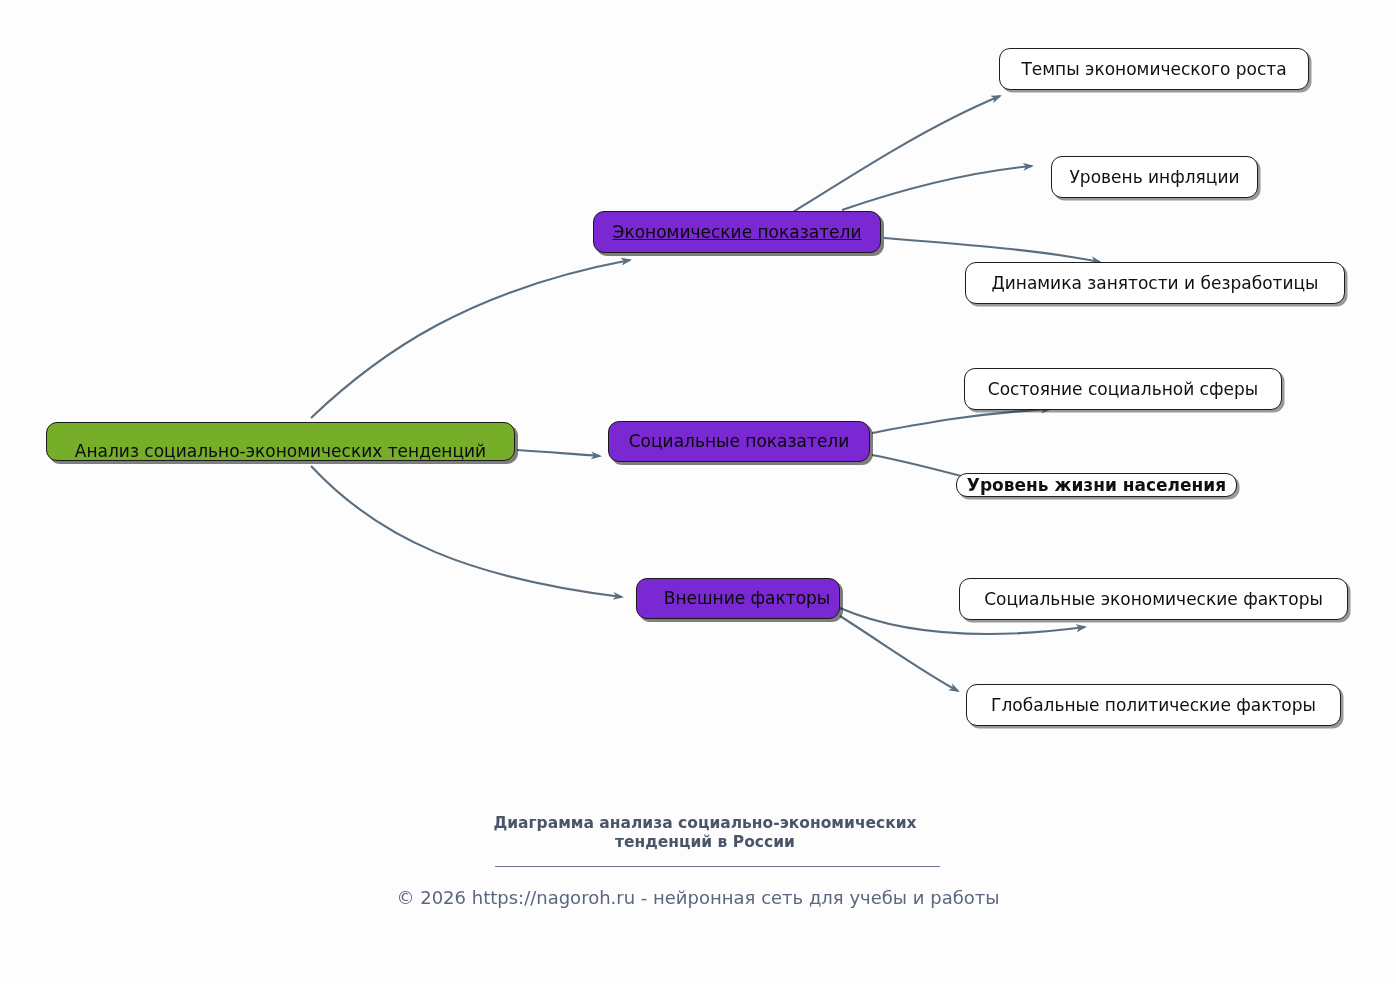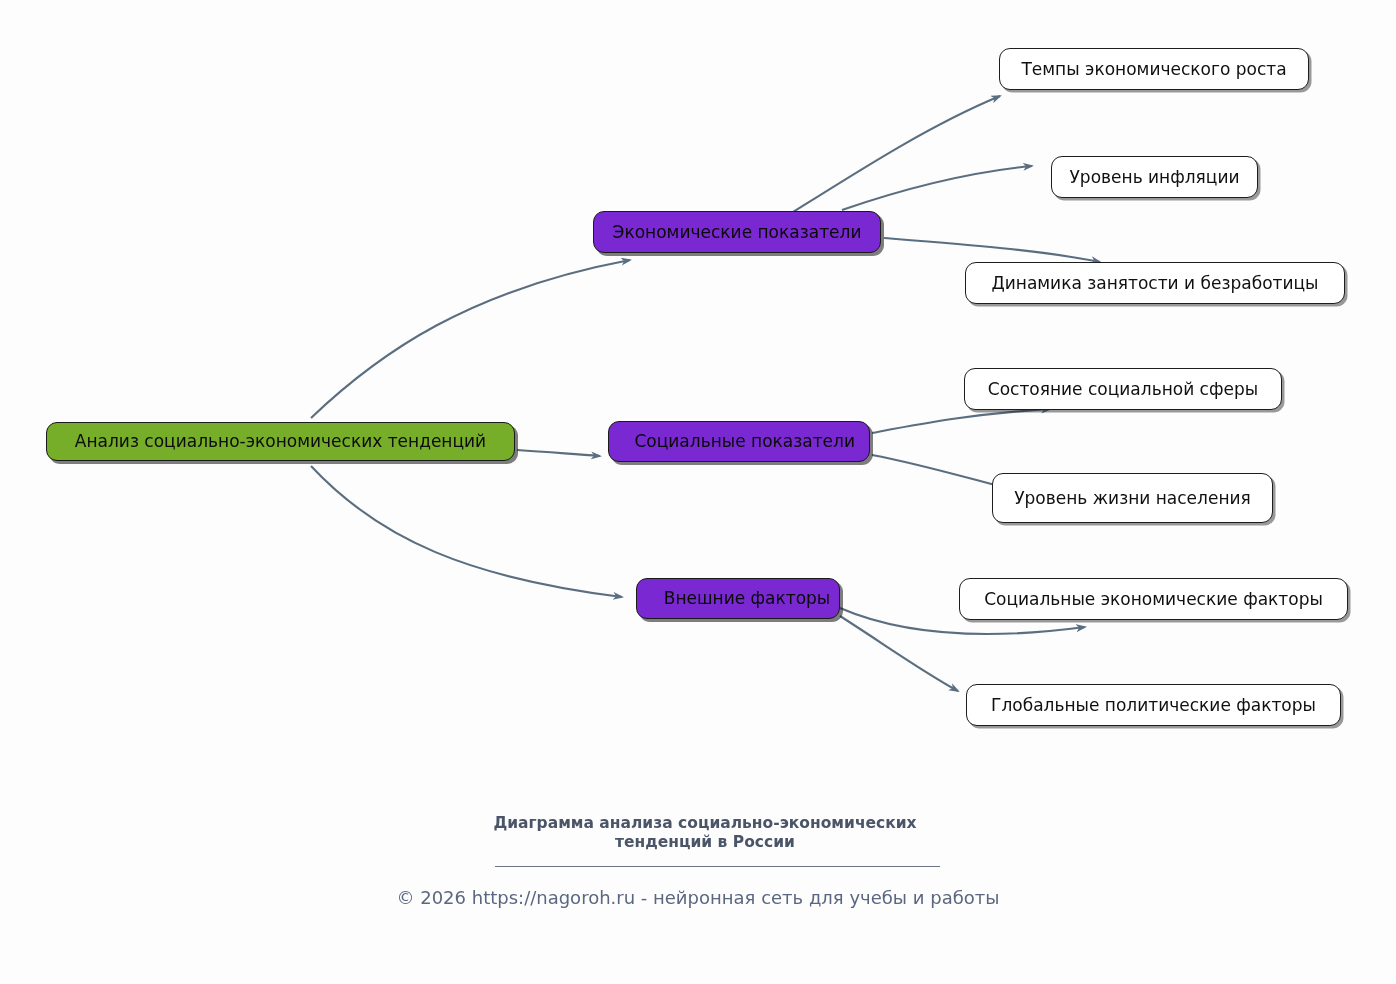--- a/index.html
+++ b/index.html
@@ -36,20 +36,21 @@
   .node-label {
     display: block;
     padding: 0 14px;
   }
   .node.root {
     background: #76ad29;
     border: 1.4px solid #1a1a1a;
     box-shadow: 3px 3px 0 rgba(20,20,20,0.55);
     font-size: 17px;
     color: #0d0d0d;
+    align-items: flex-end;
   }
   .node.branch {
     background: #7a28d2;
     border: 1.4px solid #1a1a1a;
     box-shadow: 3px 3px 0 rgba(20,20,20,0.55);
     font-size: 17px;
     color: #0a0a0a;
   }
   .node.leaf {
     background: #ffffff;
@@ -113,45 +114,45 @@
 
       <path d="M 840,608 C 900,634 980,641 1085,627"></path>
       <path d="M 840,616 C 890,648 920,670 958,691"></path>
     </g>
   </svg>
 
   <div class="node root" style="left:46px; top:422px; width:469px; height:39px;">
     <span class="node-label">Анализ социально-экономических тенденций</span>
   </div>
 
-  <div class="node branch" style="left:593px; top:211px; width:288px; height:42px;">
+  <div class="node branch" style="left:593px; top:211px; width:288px; height:42px;text-decoration:underline;">
     <span class="node-label">Экономические показатели</span>
   </div>
 
   <div class="node leaf" style="left:1051px; top:156px; width:207px; height:42px;">
     <span class="node-label">Уровень инфляции</span>
   </div>
 
   <div class="node leaf" style="left:999px; top:48px; width:310px; height:42px;">
     <span class="node-label">Темпы экономического роста</span>
   </div>
 
   <div class="node leaf" style="left:965px; top:262px; width:380px; height:42px;">
     <span class="node-label">Динамика занятости и безработицы</span>
   </div>
 
-  <div class="node branch" style="left:608px; top:421px; width:262px; height:41px;justify-content:flex-end;">
+  <div class="node branch" style="left:608px; top:421px; width:262px; height:41px;">
     <span class="node-label">Социальные показатели</span>
   </div>
 
   <div class="node leaf" style="left:964px; top:368px; width:318px; height:42px;">
     <span class="node-label">Состояние социальной сферы</span>
   </div>
 
-  <div class="node leaf" style="left:992px; top:473px; width:281px; height:50px;">
+  <div class="node leaf" style="left:956px; top:473px; width:281px; height:24px;font-weight:bold;">
     <span class="node-label">Уровень жизни населения</span>
   </div>
 
   <div class="node branch" style="left:636px; top:578px; width:204px; height:41px;padding-left:18px;">
     <span class="node-label">Внешние факторы</span>
   </div>
 
   <div class="node leaf" style="left:959px; top:578px; width:389px; height:42px;">
     <span class="node-label">Социальные экономические факторы</span>
   </div>

